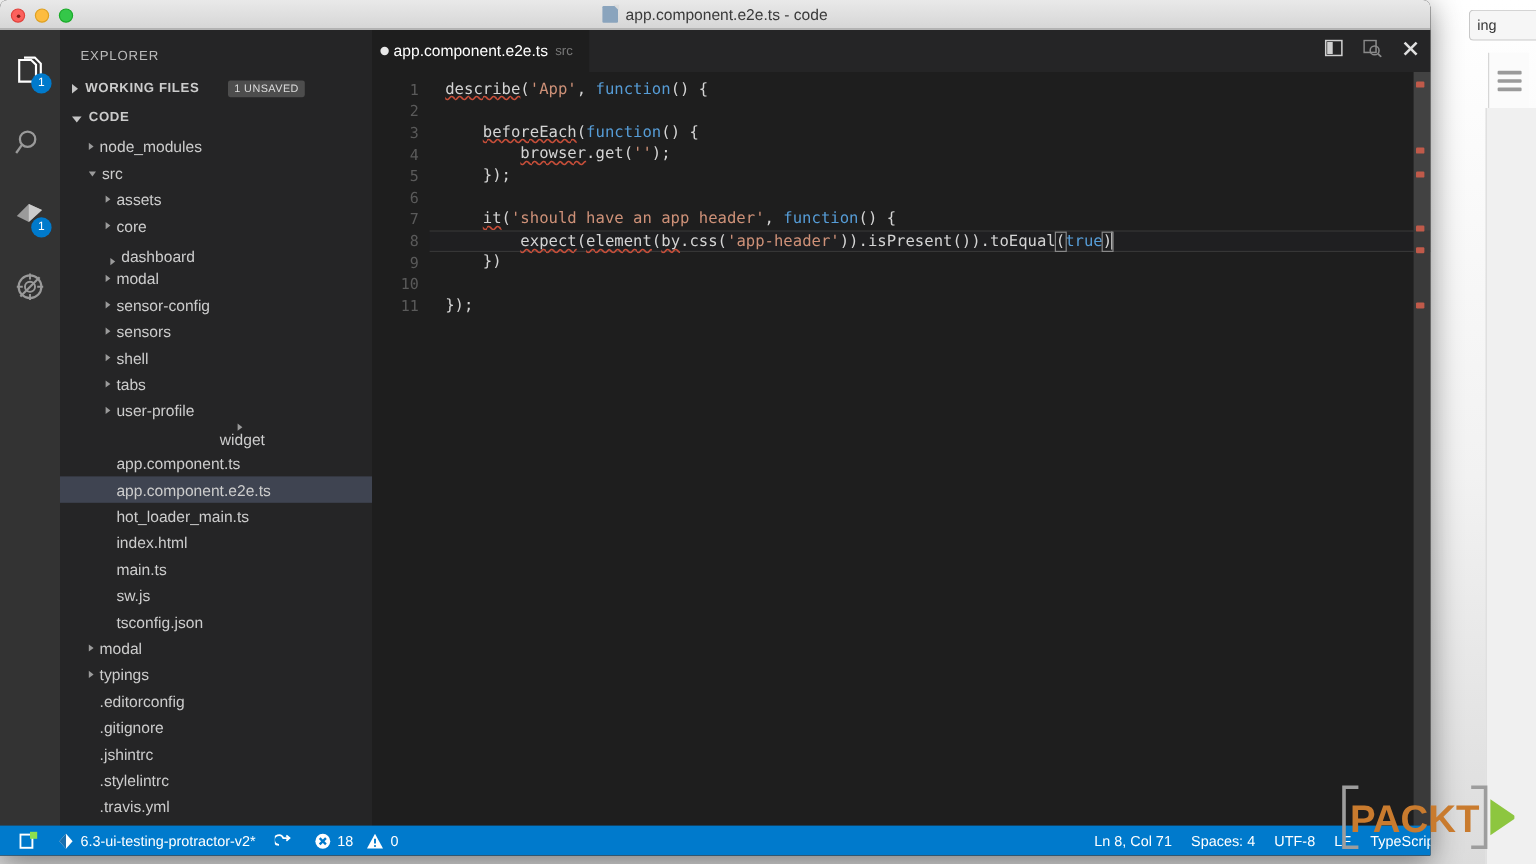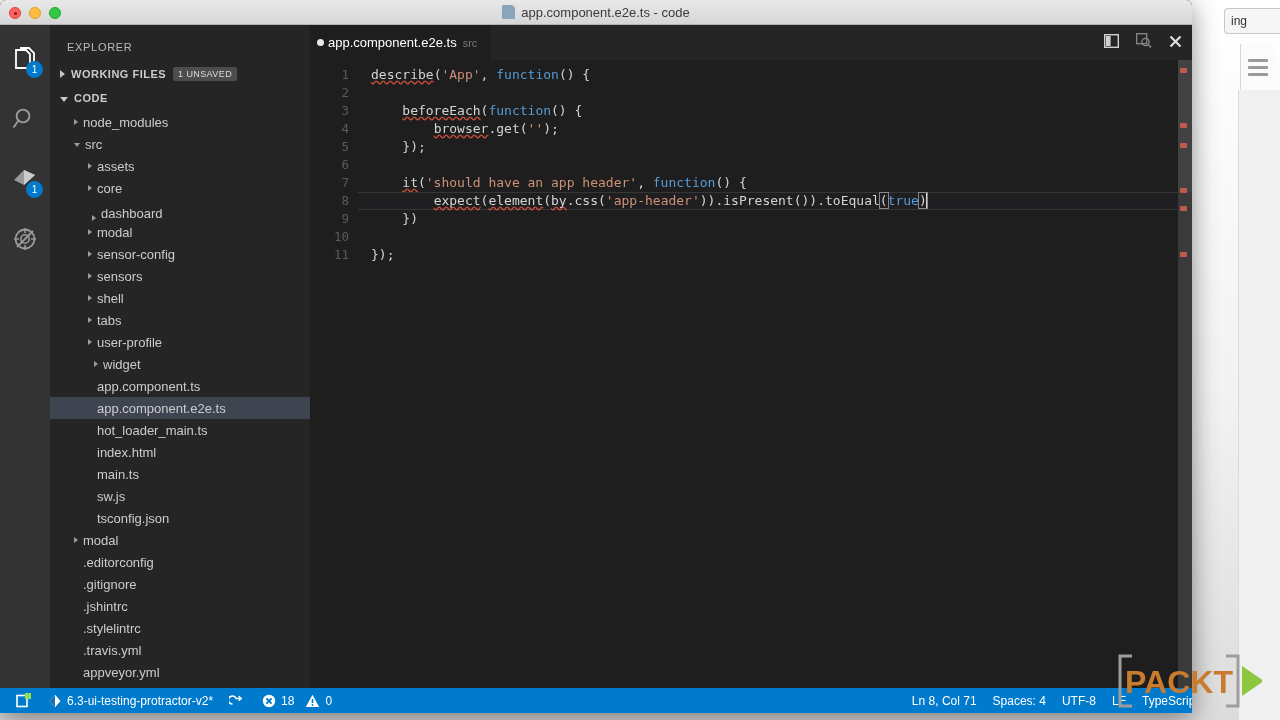--- a/index.html
+++ b/index.html
@@ -113,21 +113,21 @@
     border-top: 4px solid transparent; border-bottom: 4px solid transparent;
   }
   .twisty.open {
     border-top: 5px solid #c5c5c5;
     border-left: 4px solid transparent; border-right: 4px solid transparent;
     margin-top: 2px;
   }
   .badge-unsaved {
     background: #4d4d4d; color: #dcdcdc; font-size: 9px; font-weight: normal;
     padding: 2px 5px 2px 5px; border-radius: 2px; letter-spacing: .4px;
-    margin-left: 1px;
+    margin-left: 18px;
   }
   .tree { padding-top: 2px; }
   .row {
     display: flex; align-items: center; height: 22px;
     font-size: 13px; color: #cccccc; white-space: nowrap;
   }
   .row.selected { background: #3f4451; }
   .row .arrow {
     width: 0; height: 0; margin-right: 5px; flex: 0 0 auto;
   }
@@ -353,21 +353,21 @@
               <span>shell</span>
             </div>
             <div class="row" style="padding-left: 38px;">
               <span class="arrow closed"></span>
               <span>tabs</span>
             </div>
             <div class="row" style="padding-left: 38px;">
               <span class="arrow closed"></span>
               <span>user-profile</span>
             </div>
-            <div class="row" style="padding-left: 44px;">
+            <div class="row" style="padding-left: 44px; flex-direction: column;">
               <span class="arrow closed"></span>
               <span>widget</span>
             </div>
             <div class="row" style="padding-left: 38px;">
               <span class="arrow none" style="width: 9px;"></span>
               <span>app.component.ts</span>
             </div>
             <div class="row selected" style="padding-left: 38px;">
               <span class="arrow none" style="width: 9px;"></span>
               <span>app.component.e2e.ts</span>
@@ -388,20 +388,24 @@
               <span class="arrow none" style="width: 9px;"></span>
               <span>sw.js</span>
             </div>
             <div class="row" style="padding-left: 38px;">
               <span class="arrow none" style="width: 9px;"></span>
               <span>tsconfig.json</span>
             </div>
             <div class="row" style="padding-left: 24px;">
               <span class="arrow closed"></span>
               <span>modal</span>
+            </div>
+            <div class="row" style="padding-left: 24px;">
+              <span class="arrow closed"></span>
+              <span>typings</span>
             </div>
             <div class="row" style="padding-left: 24px;">
               <span class="arrow none" style="width: 9px;"></span>
               <span>.editorconfig</span>
             </div>
             <div class="row" style="padding-left: 24px;">
               <span class="arrow none" style="width: 9px;"></span>
               <span>.gitignore</span>
             </div>
             <div class="row" style="padding-left: 24px;">

